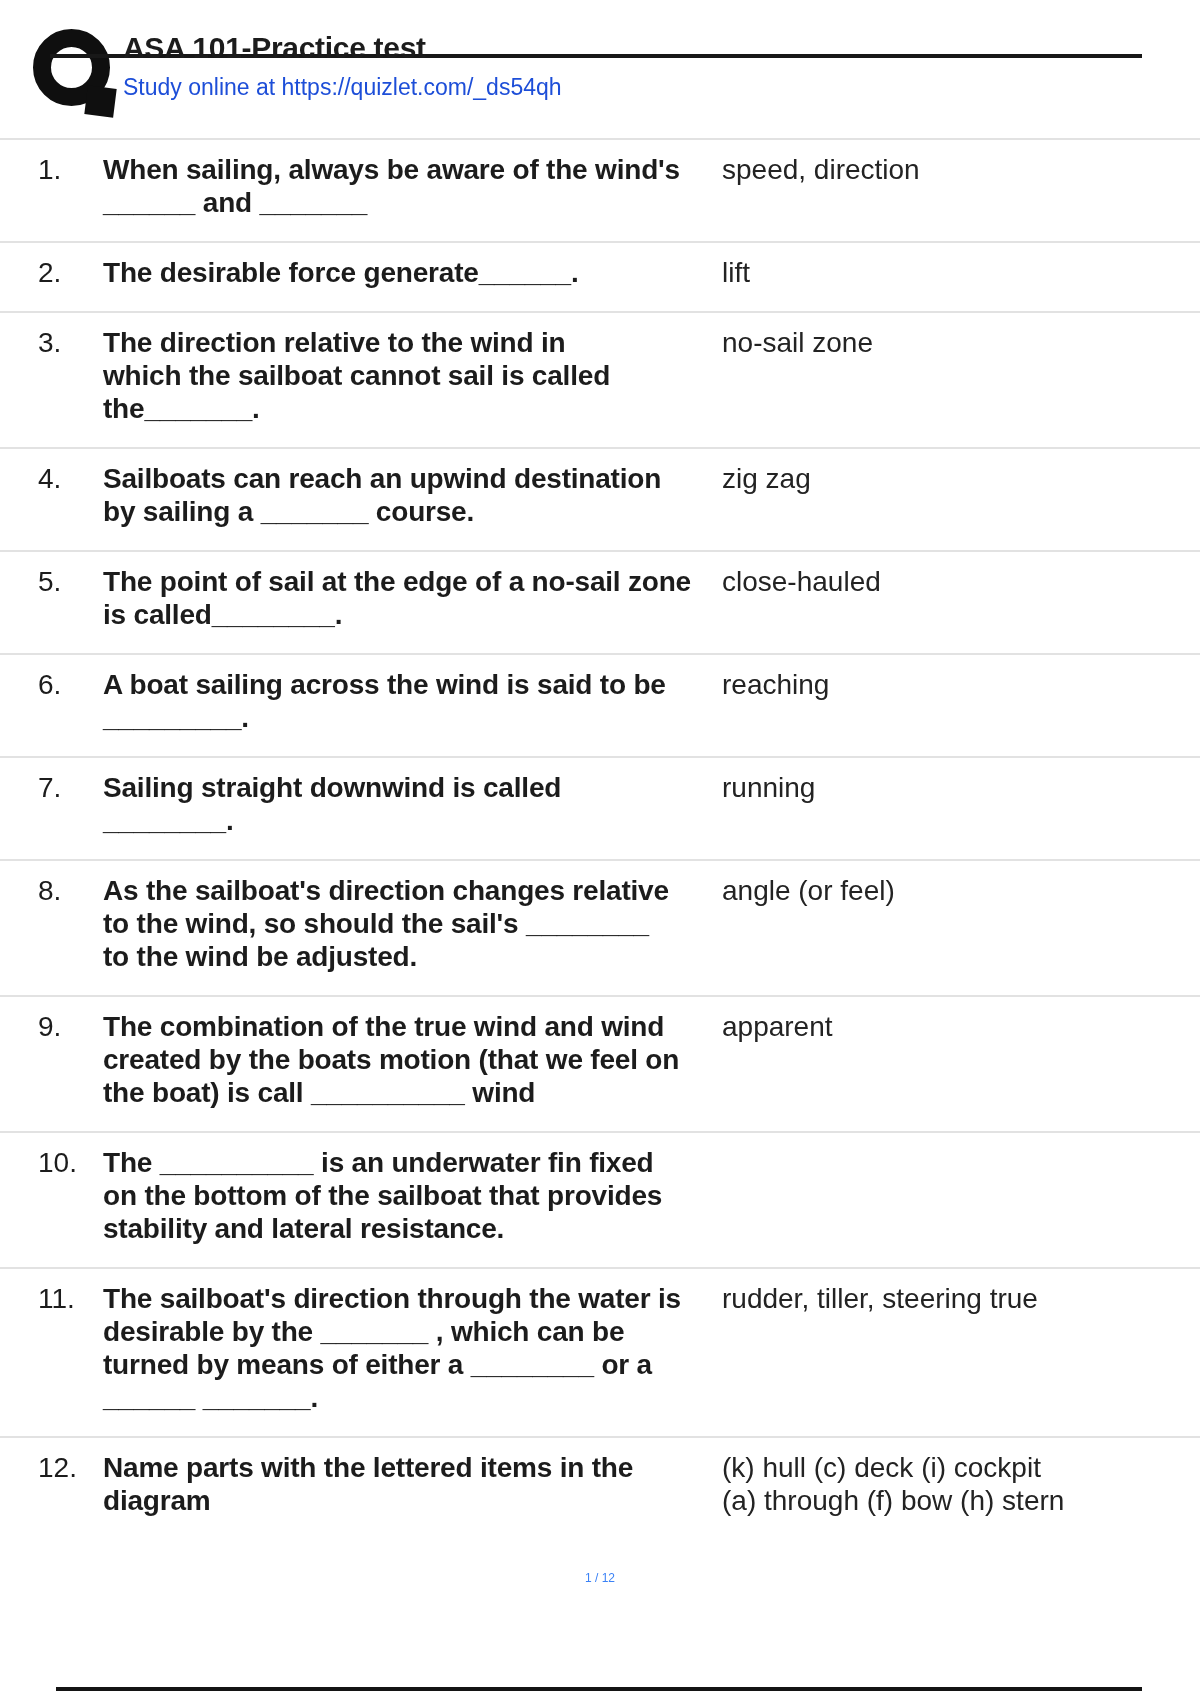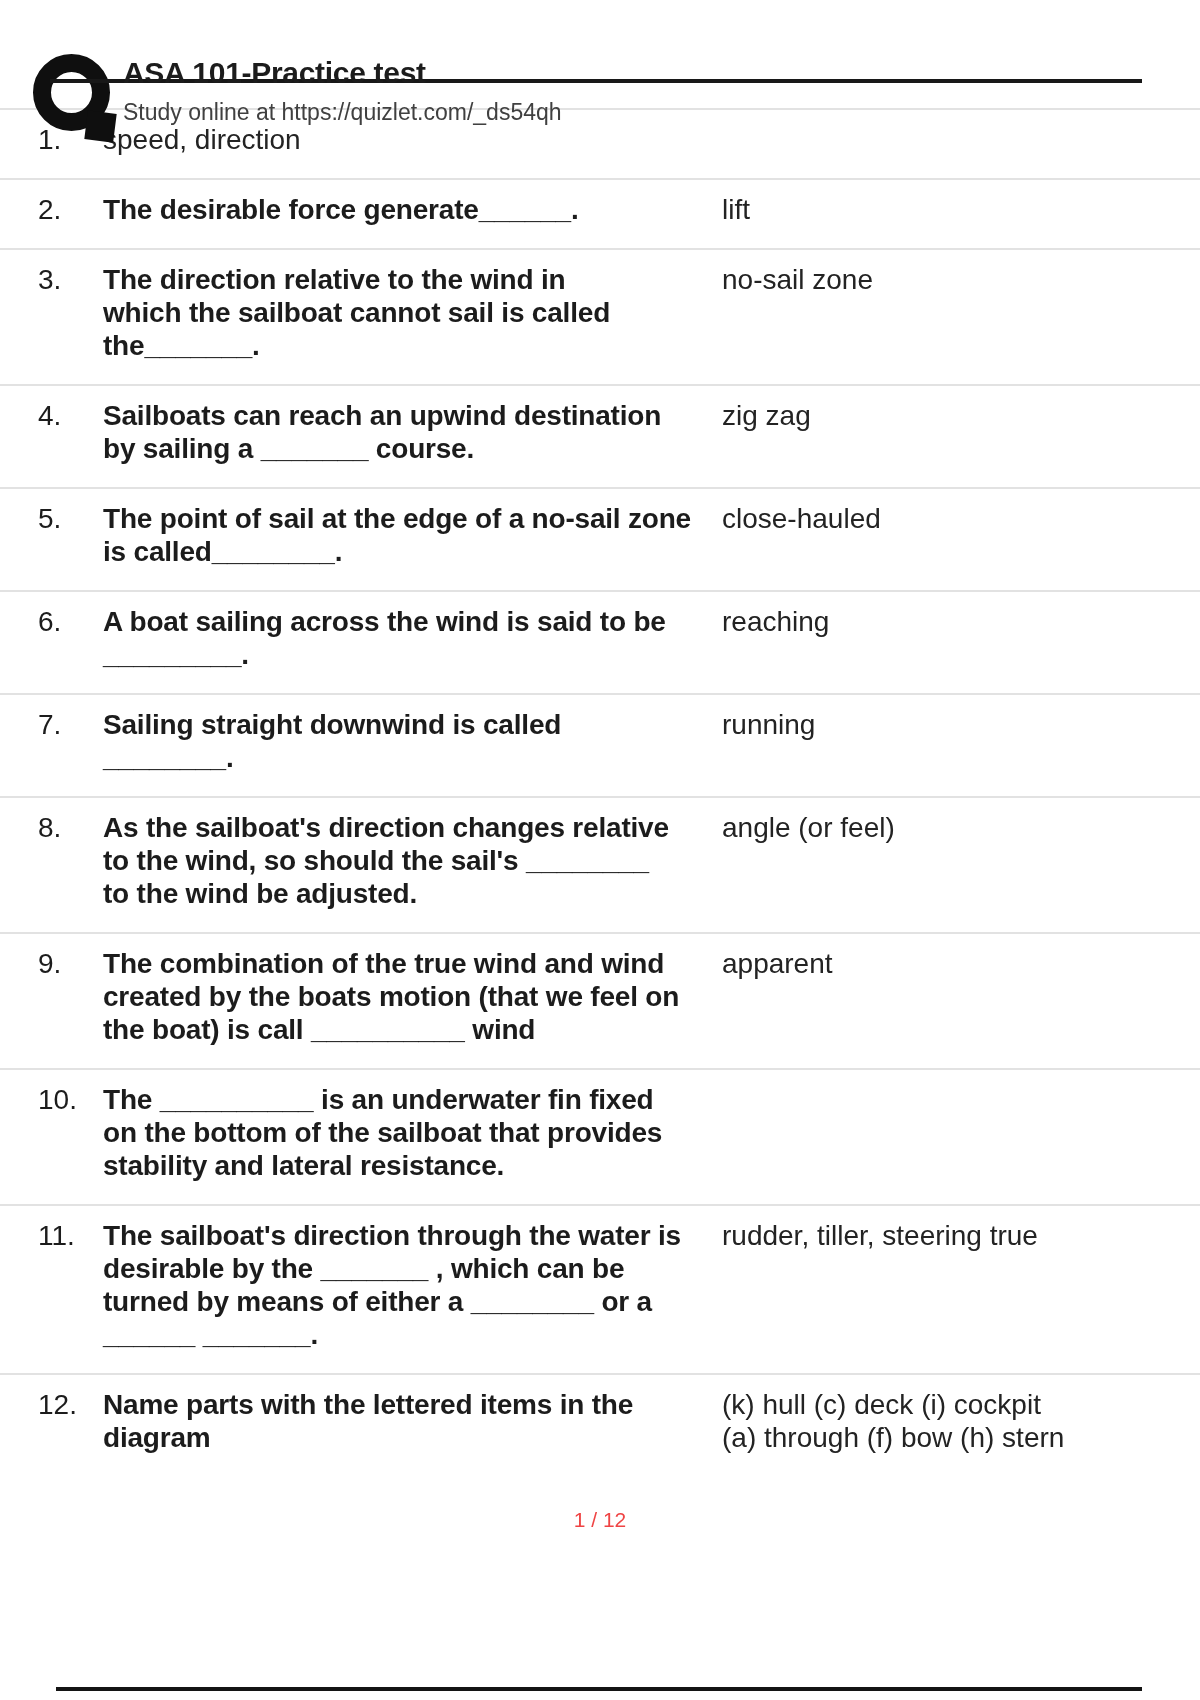--- a/index.html
+++ b/index.html
@@ -11,21 +11,21 @@
   }
   .page {
     position: relative;
     width: 1200px;
     height: 1700px;
     background: #ffffff;
     overflow: hidden;
   }
 
   
-  .header { position: relative; height: 83px; margin-top: 25px; }
+  .header { position: relative; height: 138px; }
   .logo { position: absolute; left: 33px; top: 29px; width: 80px; height: 87px; }
   .logo .q-ring {
     position: absolute; left: 0; top: 0;
     width: 77px; height: 77px;
     border: 18px solid #0f0f0f;
     border-radius: 50%;
   }
   .logo .q-tail {
     position: absolute; left: 53px; top: 58px;
     width: 29px; height: 29px;
@@ -39,21 +39,21 @@
   }
   .doc-title {
     position: absolute; left: 123px; top: 32px;
     font-size: 30px; font-weight: 700; line-height: 32px;
     letter-spacing: -0.3px;
     white-space: pre;
   }
   .doc-subtitle {
     position: absolute; left: 123px; top: 73px;
     font-size: 23px; font-weight: 400; line-height: 28px;
-    color: #404040;
+    color: #1d4ed8;
     white-space: pre;
   }
 
   
   .qa-list { width: 100%; }
   .qa-row {
     display: grid;
     grid-template-columns: 65px 619px 1fr;
     padding: 13px 0 22px 38px;
     border-top: 2px solid #e2e2e2;
@@ -71,22 +71,22 @@
     font-size: 28px; font-weight: 400; line-height: 33px;
     white-space: pre;
     color: #232323;
   }
 
   
   .page-indicator {
     margin-top: 32px;
     width: 1200px;
     text-align: center;
-    font-size: 21px;
-    color: #ef4444;
+    font-size: 12px;
+    color: #3b82f6;
   }
   .bottom-rule {
     position: absolute; left: 56px; top: 1687px;
     width: 1086px; height: 4px;
     background: #141414;
   }
 </style>
 </head>
 <body>
 
@@ -98,20 +98,22 @@
       <div class="q-tail"></div>
     </div>
     <div class="title-rule"></div>
     <div class="doc-title">ASA 101-Practice test</div>
     <div class="doc-subtitle">Study online at https://quizlet.com/_ds54qh</div>
   </div>
 
   <div class="qa-list">
     <div class="qa-row">
       <div class="qa-num">1.</div>
+      <div class="qa-question">When sailing, always be aware of the wind's
+______ and _______</div>
       <div class="qa-answer">speed, direction</div>
     </div>
 
     <div class="qa-row">
       <div class="qa-num">2.</div>
       <div class="qa-question">The desirable force generate______.</div>
       <div class="qa-answer">lift</div>
     </div>
 
     <div class="qa-row">

